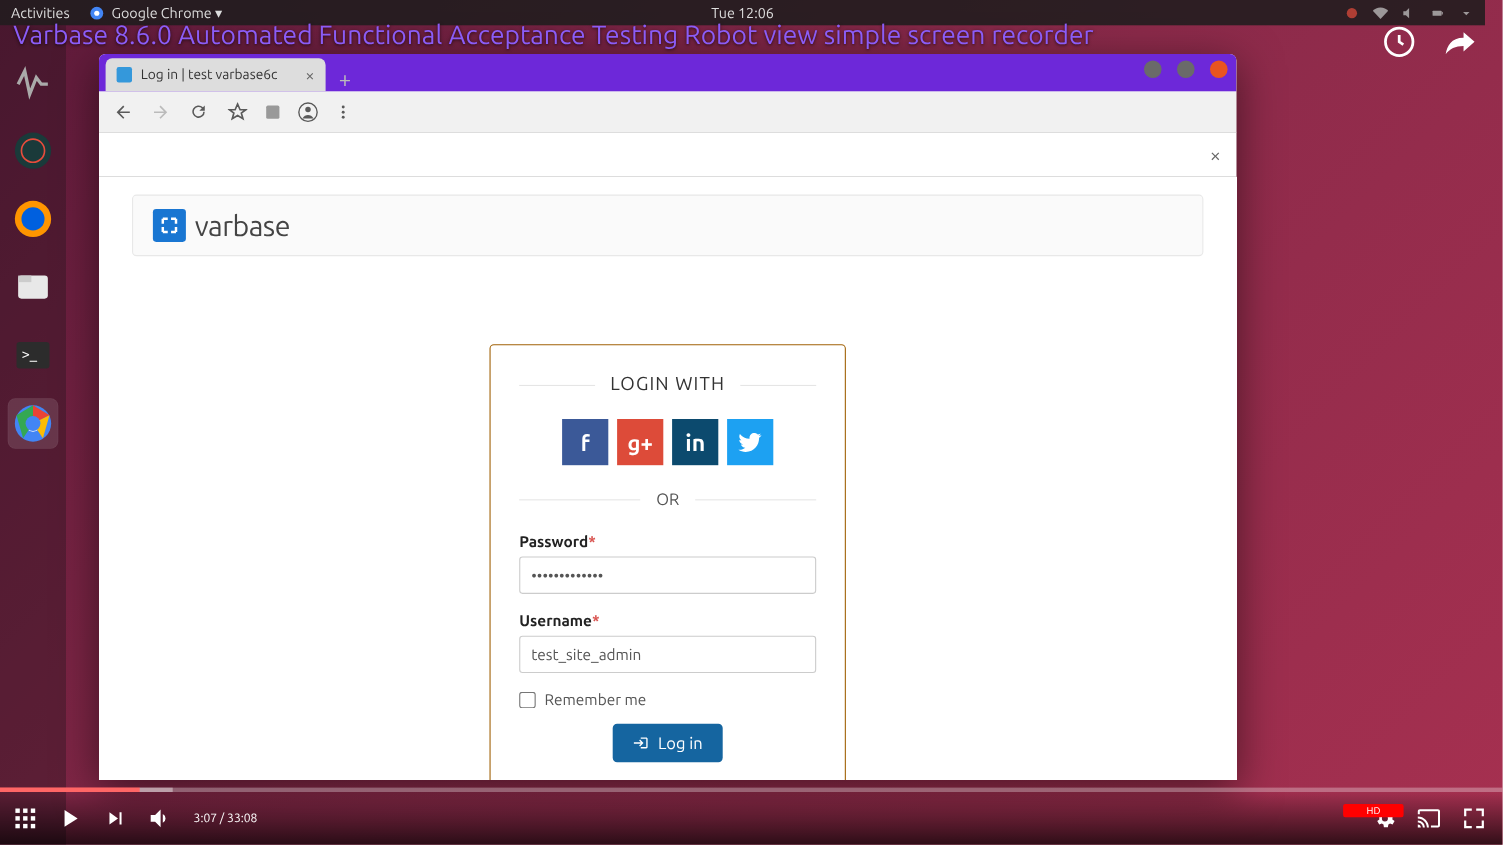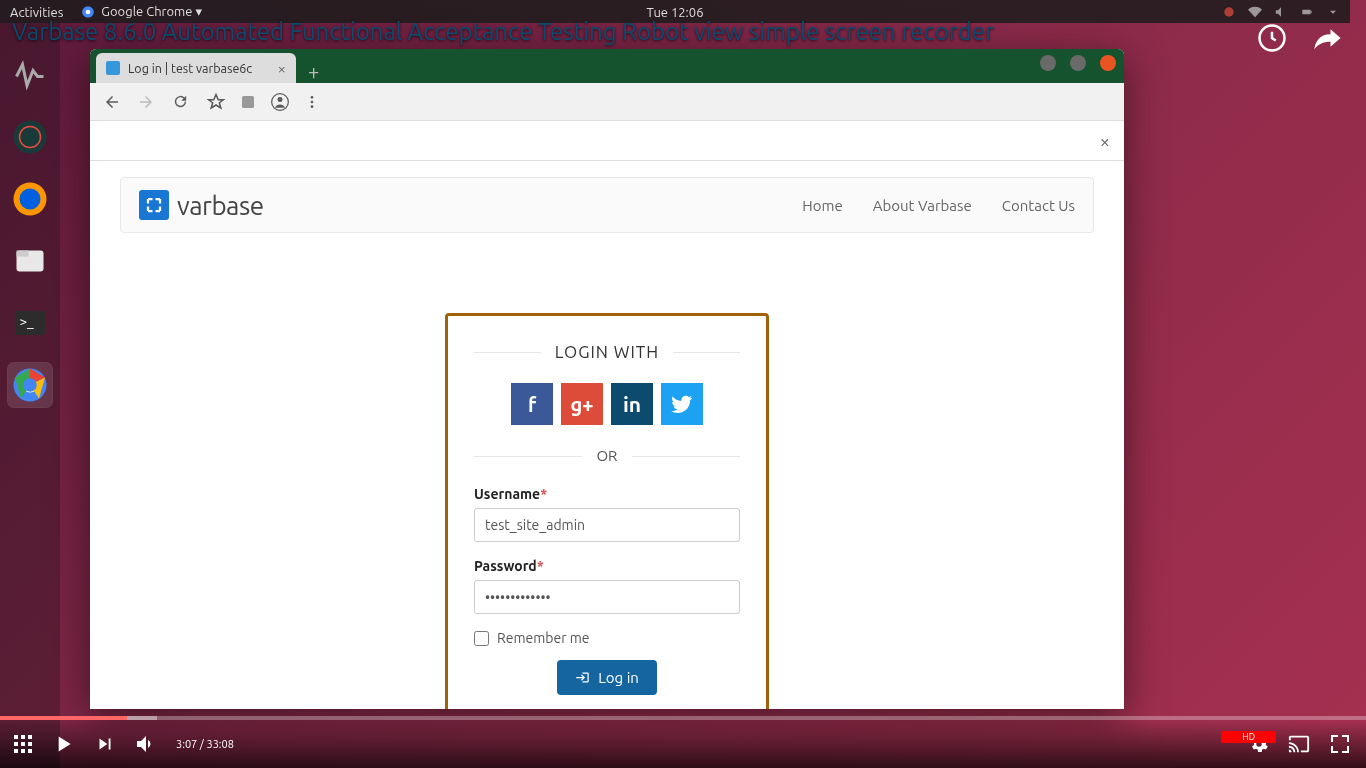--- a/index.html
+++ b/index.html
@@ -1,38 +1,38 @@
 <!DOCTYPE html>
 <html><head>
 <meta charset="utf-8">
 <style>
 * { margin: 0; padding: 0; box-sizing: border-box; font-family: Ubuntu, Arial, sans-serif; }
 body { width: 1366px; height: 768px; background: linear-gradient(135deg, #5e1a3a 0%, #8b2a4a 50%, #a63050 100%); overflow: hidden; position: relative; }
 
 
-.video-title { position: absolute; top: 18px; left: 12px; color: #0c4a6e; font-size: 24px; font-weight: 400; text-shadow: 0 1px 3px rgba(0,0,0,0.7); z-index: 100; }
+.video-title { position: absolute; top: 18px; left: 12px; color: #8b5cf6; font-size: 24px; font-weight: 400; text-shadow: 0 1px 3px rgba(0,0,0,0.7); z-index: 100; }
 .video-controls-top { position: absolute; top: 20px; right: 20px; display: flex; gap: 20px; z-index: 100; }
 .vc-icon { width: 36px; height: 36px; display: flex; align-items: center; justify-content: center; color: #fff; cursor: pointer; }
 
 
 .ubuntu-top { position: absolute; top: 0; left: 0; right: 16px; height: 23px; background: rgba(28,28,28,0.85); display: flex; align-items: center; color: #ddd; font-size: 13px; padding: 0 10px; z-index: 50; }
 .ubuntu-top .activities { margin-right: 18px; }
 .ubuntu-top .app-menu { display: flex; align-items: center; gap: 6px; }
 .ubuntu-top .center { position: absolute; left: 50%; transform: translateX(-50%); }
 .ubuntu-top .right { margin-left: auto; display: flex; gap: 12px; align-items: center; }
 .tray-icon { width: 14px; height: 14px; opacity: 0.7; }
 
 
 .dock { position: absolute; left: 0; top: 23px; bottom: 0; width: 60px; background: rgba(40,20,30,0.4); display: flex; flex-direction: column; align-items: center; padding-top: 30px; gap: 18px; z-index: 40; }
 .dock-item { width: 44px; height: 44px; border-radius: 6px; display: flex; align-items: center; justify-content: center; cursor: pointer; }
 .dock-item.active { background: rgba(255,255,255,0.12); box-shadow: 0 0 0 1px rgba(255,255,255,0.15); }
 
 
 .chrome-window { position: absolute; top: 49px; left: 90px; width: 1034px; height: 660px; background: #fff; border-radius: 6px 6px 0 0; box-shadow: 0 10px 40px rgba(0,0,0,0.5); overflow: hidden; z-index: 30; }
-.chrome-tabs { height: 34px; background: #14532d; display: flex; align-items: flex-end; padding-left: 6px; position: relative; }
+.chrome-tabs { height: 34px; background: #6d28d9; display: flex; align-items: flex-end; padding-left: 6px; position: relative; }
 .chrome-tab { height: 30px; background: #ddd; border-radius: 6px 6px 0 0; display: flex; align-items: center; padding: 0 10px; gap: 8px; font-size: 12.5px; color: #333; min-width: 200px; }
 .tab-favicon { width: 14px; height: 14px; background: #3498db; border-radius: 2px; }
 .tab-close { margin-left: auto; font-size: 15px; color: #666; cursor: pointer; }
 .new-tab { color: #bbb; font-size: 20px; padding: 0 12px; cursor: pointer; }
 .win-controls { position: absolute; right: 8px; top: 6px; display: flex; gap: 14px; }
 .win-btn { width: 16px; height: 16px; border-radius: 50%; cursor: pointer; }
 .win-min { background: #6a6a6a; }
 .win-max { background: #6a6a6a; }
 .win-close { background: #e95420; }
 
@@ -55,21 +55,21 @@
 .page::-webkit-scrollbar-track { background: #f1f1f1; }
 .page::-webkit-scrollbar-thumb { background: #c1c1c1; border-radius: 2px; }
 
 .site-header { margin: 16px 30px 0; height: 56px; border: 1px solid #e8e8e8; background: #fafafa; border-radius: 4px; display: flex; align-items: center; padding: 0 18px; }
 .logo { display: flex; align-items: center; gap: 8px; }
 .logo-mark { width: 30px; height: 30px; background: #1976d2; border-radius: 3px; display: flex; align-items: center; justify-content: center; }
 .logo-text { font-size: 26px; color: #444; letter-spacing: -0.5px; }
 .nav { margin-left: auto; display: flex; gap: 30px; }
 .nav a { color: #666; text-decoration: none; font-size: 15px; cursor: pointer; }
 
-.login-card { width: 324px; margin: 80px auto 40px; border: 3px solid #a16207; border-radius: 4px; padding: 26px 26px 20px; }
+.login-card { width: 324px; margin: 80px auto 40px; border: 1px solid #a16207; border-radius: 4px; padding: 26px 26px 20px; }
 .login-title { text-align: center; font-size: 17px; color: #333; letter-spacing: 1px; position: relative; margin-bottom: 22px; }
 .login-title::before, .or-sep::before { content: ""; position: absolute; left: 0; right: 0; top: 50%; height: 1px; background: #e5e5e5; z-index: 0; }
 .login-title span, .or-sep span { background: #fff; padding: 0 14px; position: relative; z-index: 1; }
 .social-row { display: flex; justify-content: center; gap: 8px; margin-bottom: 22px; }
 .social-btn { width: 42px; height: 42px; display: flex; align-items: center; justify-content: center; color: #fff; font-weight: bold; font-size: 20px; cursor: pointer; }
 .fb { background: #3b5998; }
 .gp { background: #dd4b39; }
 .li { background: #0c4a6e; font-size: 21px; }
 .tw { background: #1da1f2; }
 .or-sep { text-align: center; font-size: 15px; color: #555; position: relative; margin-bottom: 22px; }
@@ -250,48 +250,43 @@
   <div class="page">
     <div class="site-header">
       <div class="logo">
         <div class="logo-mark">
           <svg width="18" height="18" viewBox="0 0 24 24" fill="none" stroke="#fff" stroke-width="3">
               <path d="M4 4h6M4 4v6M20 4h-6M20 4v6M4 20h6M4 20v-6M20 20h-6M20 20v-6"></path>
             </svg>
         </div>
         <span class="logo-text">varbase</span>
       </div>
-      <div class="nav">
-        <a>Home</a>
-        <a>About Varbase</a>
-        <a>Contact Us</a>
-      </div>
     </div>
 
     <div class="login-card">
       <div class="login-title"><span>LOGIN WITH</span></div>
       <div class="social-row">
         <div class="social-btn fb">f</div>
         <div class="social-btn gp">g+</div>
         <div class="social-btn li">in</div>
         <div class="social-btn tw">
             <svg width="22" height="22" viewBox="0 0 24 24" fill="#fff">
               <path d="M23 5.1c-.8.4-1.7.6-2.6.8.9-.6 1.6-1.4 2-2.5-.9.5-1.9.9-2.9 1.1C18.6 3.5 17.4 3 16 3c-2.6 0-4.7 2.1-4.7 4.7 0 .4 0 .7.1 1.1C7.5 8.6 4.1 6.7 1.8 3.9c-.4.7-.6 1.5-.6 2.4 0 1.6.8 3.1 2.1 3.9-.8 0-1.5-.2-2.1-.6v.1c0 2.3 1.6 4.2 3.8 4.6-.4.1-.8.2-1.3.2-.3 0-.6 0-.9-.1.6 1.9 2.3 3.2 4.4 3.3-1.6 1.3-3.6 2-5.8 2-.4 0-.7 0-1.1-.1 2.1 1.3 4.5 2.1 7.2 2.1 8.6 0 13.3-7.1 13.3-13.3v-.6c.9-.6 1.7-1.4 2.3-2.3z"></path>
             </svg>
           </div>
       </div>
       <div class="or-sep"><span>OR</span></div>
 
       <div class="form-group">
+        <label class="form-label"><span>Password</span><span class="req">*</span></label>
+        <input class="form-input" type="text" value="•••••••••••••" style="">
+      </div>
+      <div class="form-group">
         <label class="form-label"><span>Username</span><span class="req">*</span></label>
         <input class="form-input" value="test_site_admin" style="">
-      </div>
-      <div class="form-group">
-        <label class="form-label"><span>Password</span><span class="req">*</span></label>
-        <input class="form-input" type="text" value="•••••••••••••" style="">
       </div>
       <label class="checkbox-row">
         <input type="checkbox" style="">
         <span>Remember me</span>
       </label>
       <button class="login-btn">
         <svg width="15" height="15" viewBox="0 0 24 24" fill="#fff">
             <path d="M11 7L9.6 8.4 12.2 11H2v2h10.2l-2.6 2.6L11 17l5-5-5-5zm9-3h-8v2h8v12h-8v2h8c1.1 0 2-.9 2-2V6c0-1.1-.9-2-2-2z"></path>
           </svg>
         <span>Log in</span>

